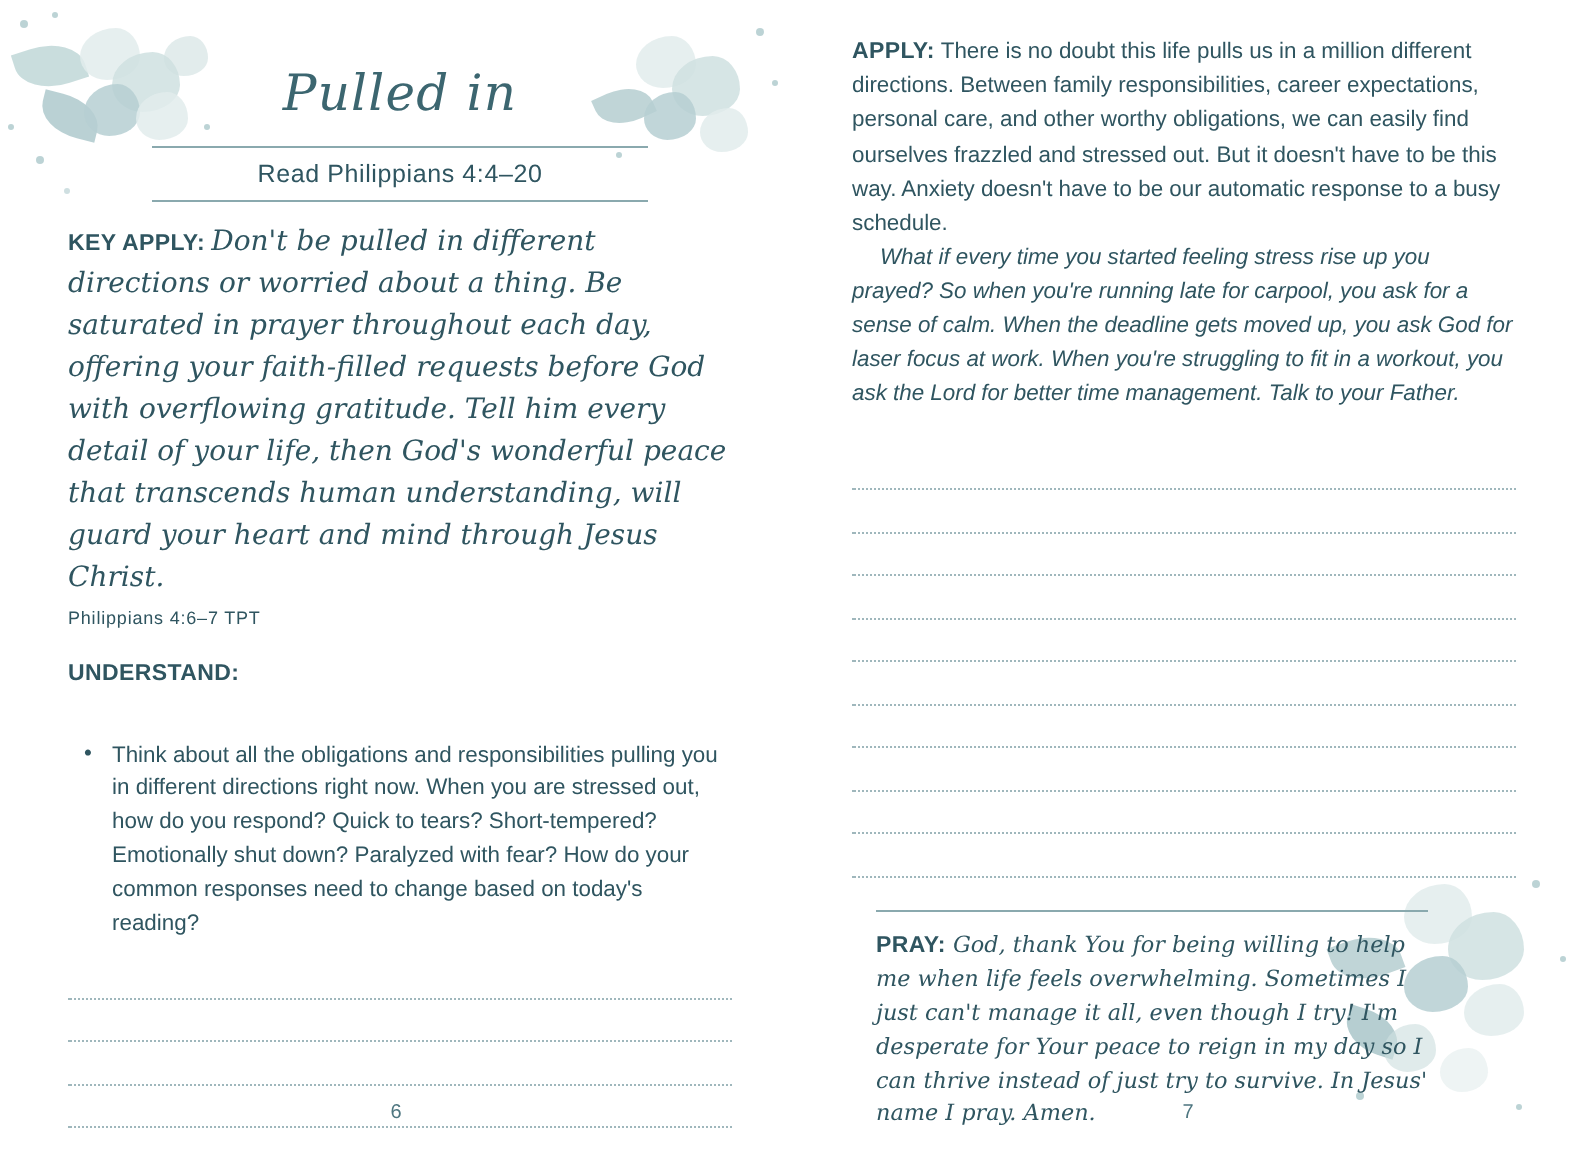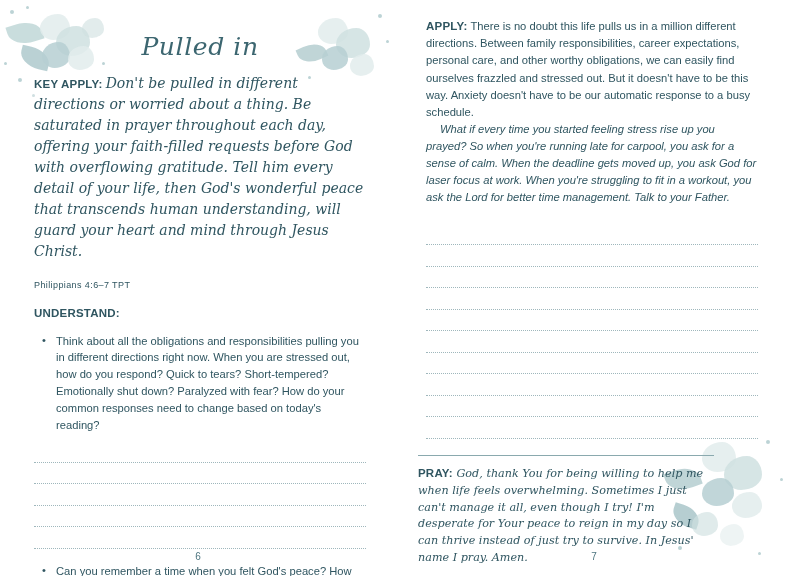--- a/index.html
+++ b/index.html
@@ -102,27 +102,27 @@
   }
   .verses .vtext {
     font-family: "DejaVu Serif", serif;
     font-style: italic;
     font-size: 14px;
     line-height: 1.5;
   }
   .ref {
     font-size: 9px;
     letter-spacing: .4px;
-    margin-top: 17px;
+    margin-top: 3px;
   }
   .understand {
     margin-top: 11px;
   }
   ul.bullets {
-    margin: 12px 0 0 0;
+    margin: 25px 0 0 0;
     padding-left: 20px;
     list-style: none;
   }
   ul.bullets li {
     position: relative;
     font-size: 11.2px;
     line-height: 1.5;
     margin-bottom: 4px;
     padding-left: 2px;
   }
@@ -155,21 +155,21 @@
     font-style: italic;
     font-size: 11.2px;
     line-height: 1.5;
   }
   .pray .label {
     font-family: "Liberation Sans", sans-serif;
     font-style: normal;
   }
   .pray-block {
     position: absolute;
-    left: 22px;
+    left: 42px;
     right: 78px;
     top: 455px;
   }
   .pray-rule {
     border-top: 1px solid #8aa9ae;
     margin-bottom: 9px;
   }
 
   
   .folio {
@@ -213,20 +213,25 @@
       <div class="petal lt" style="left:56px; top:44px; width:24px; height:22px;"></div>
       <div class="dot" style="left:84px; top:4px;  width:4px; height:4px;"></div>
       <div class="dot" style="left:92px; top:30px; width:3px; height:3px;"></div>
       <div class="dot" style="left:14px; top:66px; width:3px; height:3px;"></div>
     </div>
 
     <h1 class="title">
       <span>Pulled in</span><br>
     </h1>
 
+    <div class="read-line">
+      <div class="rule top"></div>
+      <span>Read Philippians 4:4–20</span>
+      <div class="rule"></div>
+    </div>
 
     <div class="verses">
       <span class="label">KEY APPLY:</span>
       <span class="vtext">Don't be pulled in different directions or worried about a thing. Be saturated in prayer throughout each day, offering your faith-filled requests before God with overflowing gratitude. Tell him every detail of your life, then God's wonderful peace that transcends human understanding, will guard your heart and mind through Jesus Christ.</span>
       <div class="ref">Philippians 4:6–7 TPT</div>
     </div>
 
     <div class="understand">
       <span class="label">UNDERSTAND:</span>
       <ul class="bullets">

